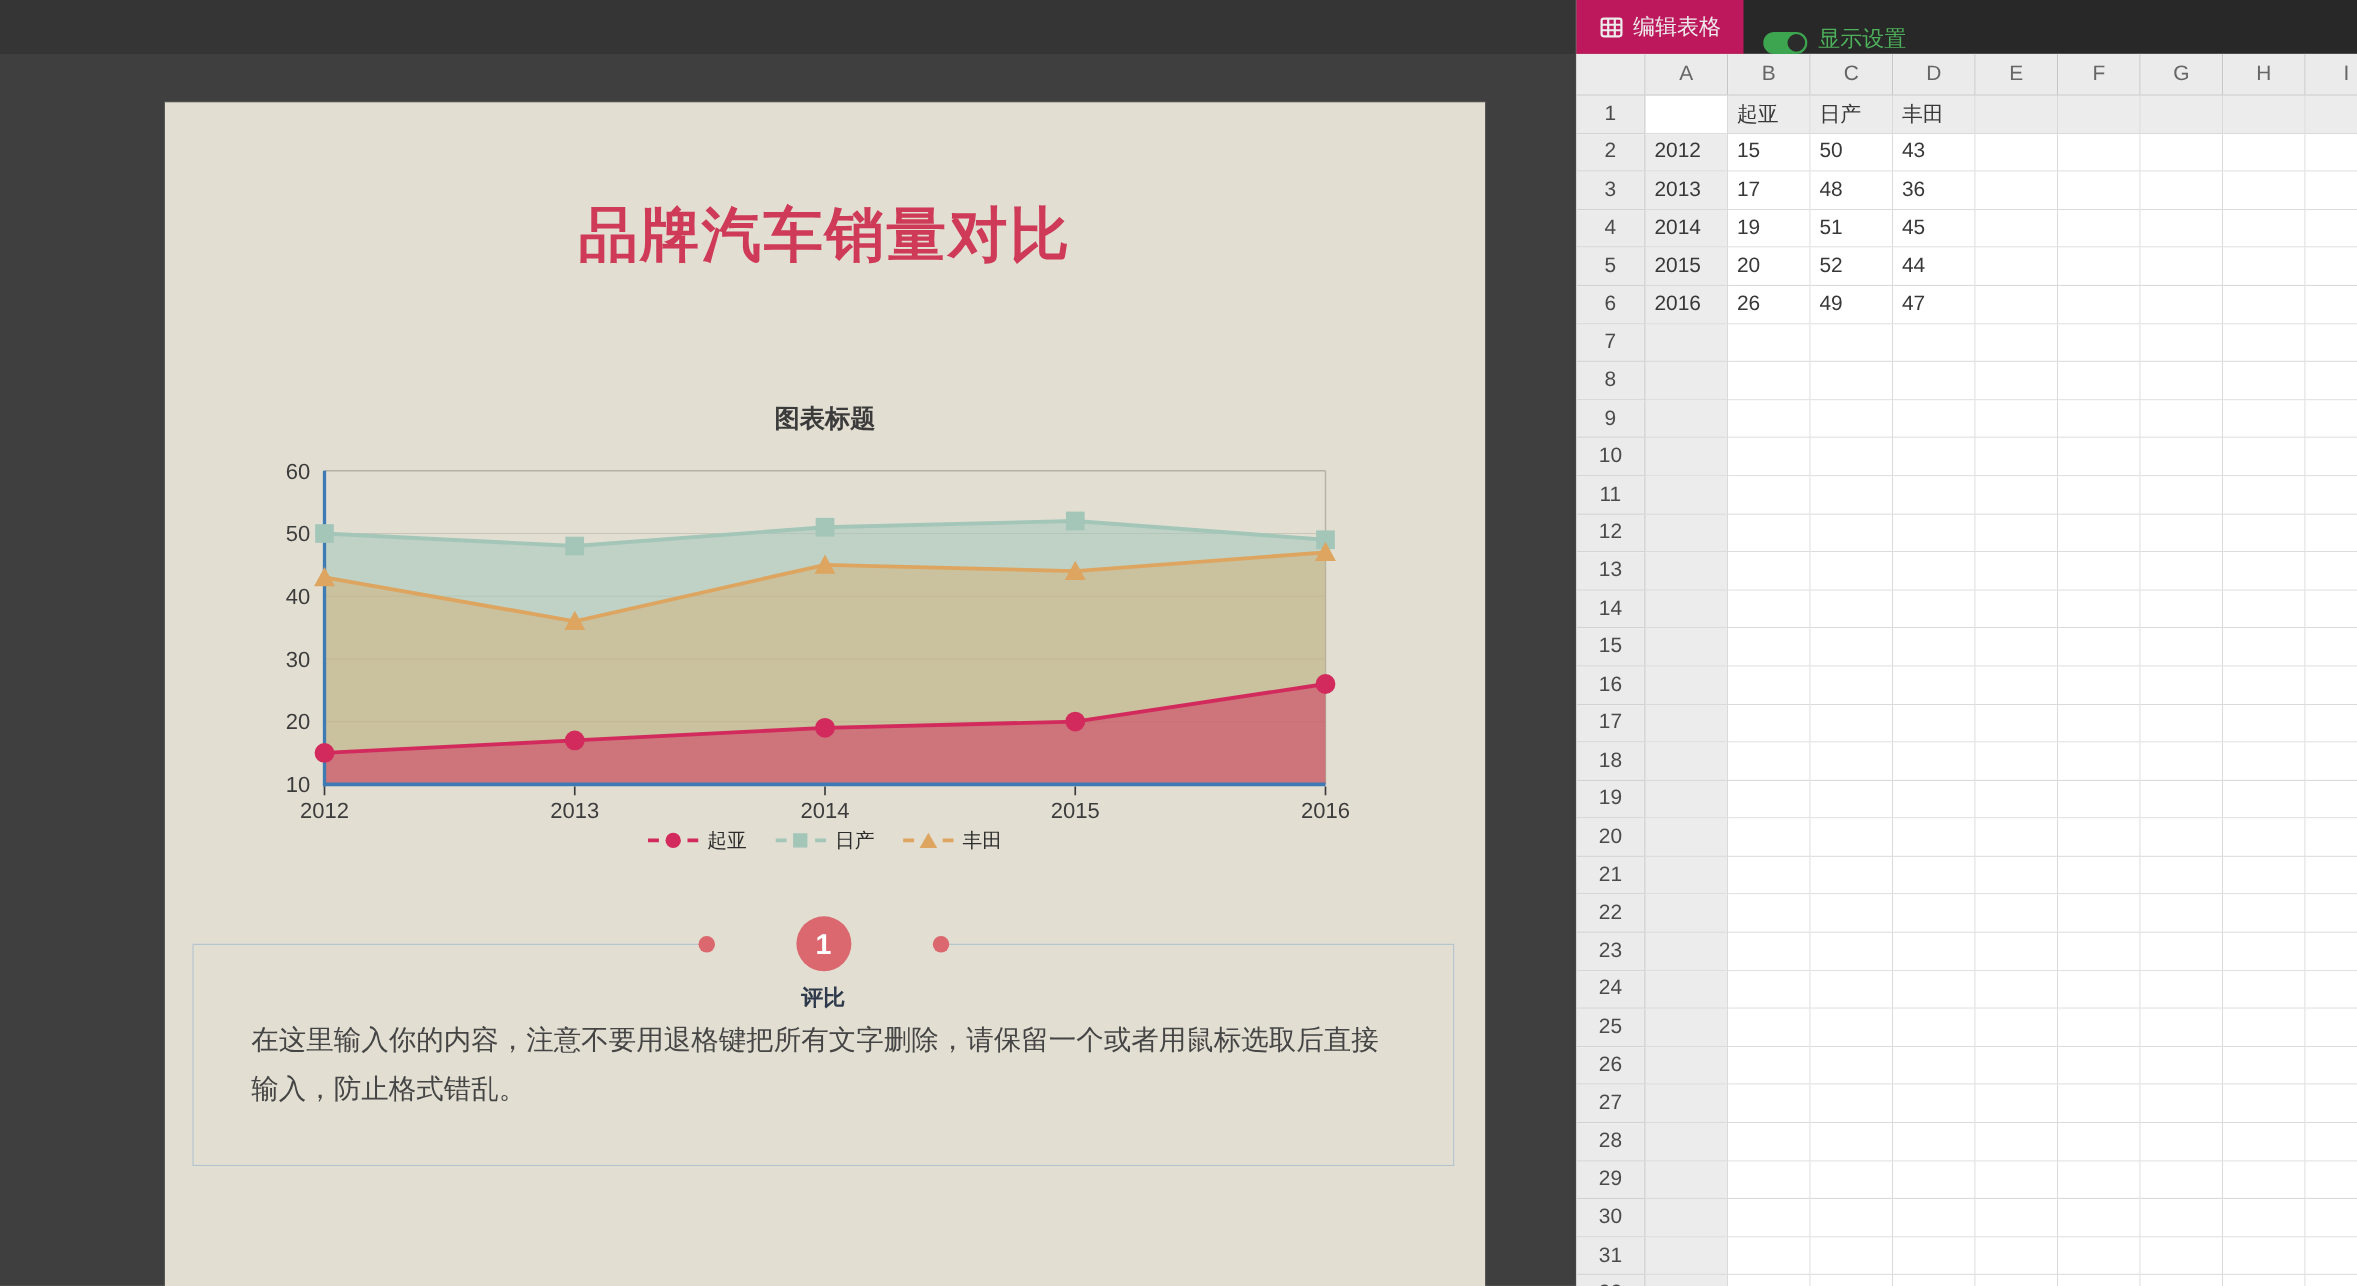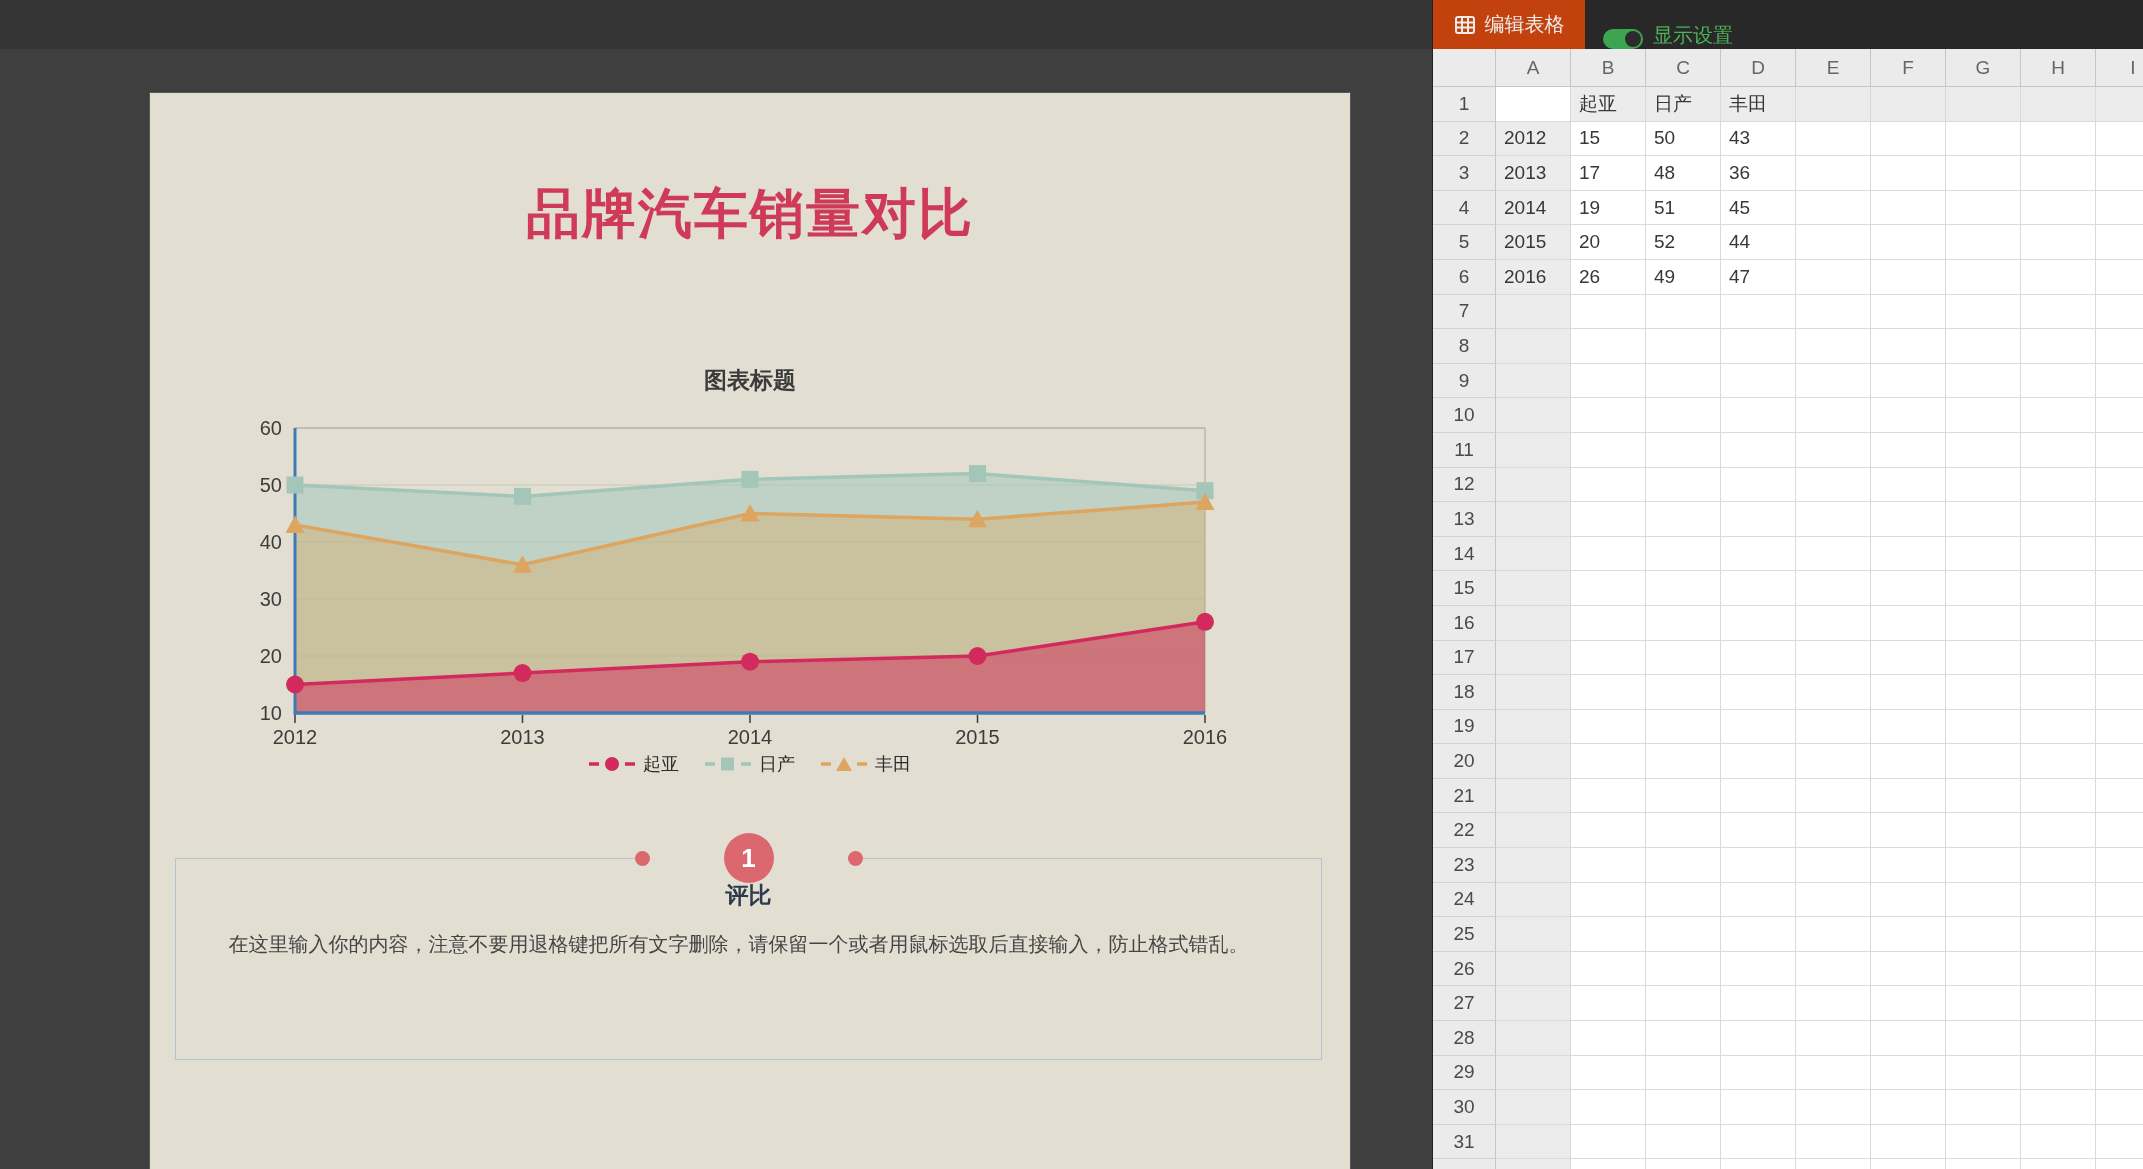--- a/index.html
+++ b/index.html
@@ -51,36 +51,36 @@
     background:#dc686f;
   }
   .note-dot.d1 { left:459px; }
   .note-dot.d2 { left:672px; }
   .note-number {
     position:absolute; top:-25px; left:calc(50% - 25px); width:50px; height:50px;
     border-radius:50%; background:#dc686f; color:#fff;
     font-size:26px; font-weight:bold; text-align:center; line-height:50px;
   }
   .note-heading {
-    margin-top:22px; text-align:center;
-    font-size:23px; font-weight:bold; color:#2e3a4c;
+    margin-top:36px; text-align:center;
+    font-size:20px; font-weight:bold; color:#2e3a4c;
   }
   .note-body {
-    margin:16px auto 0; width:1040px;
-    font-size:20px; line-height:1.75; color:#454545; text-align:left;
+    margin:4px auto 0; width:1040px;
+    font-size:25px; line-height:1.75; color:#454545; text-align:left;
   }
 
   
   .panel {
     position:absolute; left:1432px; top:0; width:711px; height:1169px;
     background:#ffffff; border-left:1px solid #222; overflow:hidden;
   }
   .toolbar { height:49px; background:#282828; display:flex; align-items:stretch; }
   .tab-active {
-    width:152px; background:#c2410c; color:#ececec; font-size:20px;
+    width:152px; background:#be185d; color:#ececec; font-size:20px;
     display:flex; align-items:center; justify-content:center; gap:9px;
     cursor:default;
   }
   .display-toggle { display:flex; align-items:flex-end; gap:10px; margin-left:18px; }
   .display-toggle span { color:#4db05a; font-size:20px; }
   .toggle-pill {
     position:relative; width:40px; height:20px; border-radius:10px; background:#3da550;
   }
   .toggle-knob {
     position:absolute; right:2px; top:2px; width:16px; height:16px;

